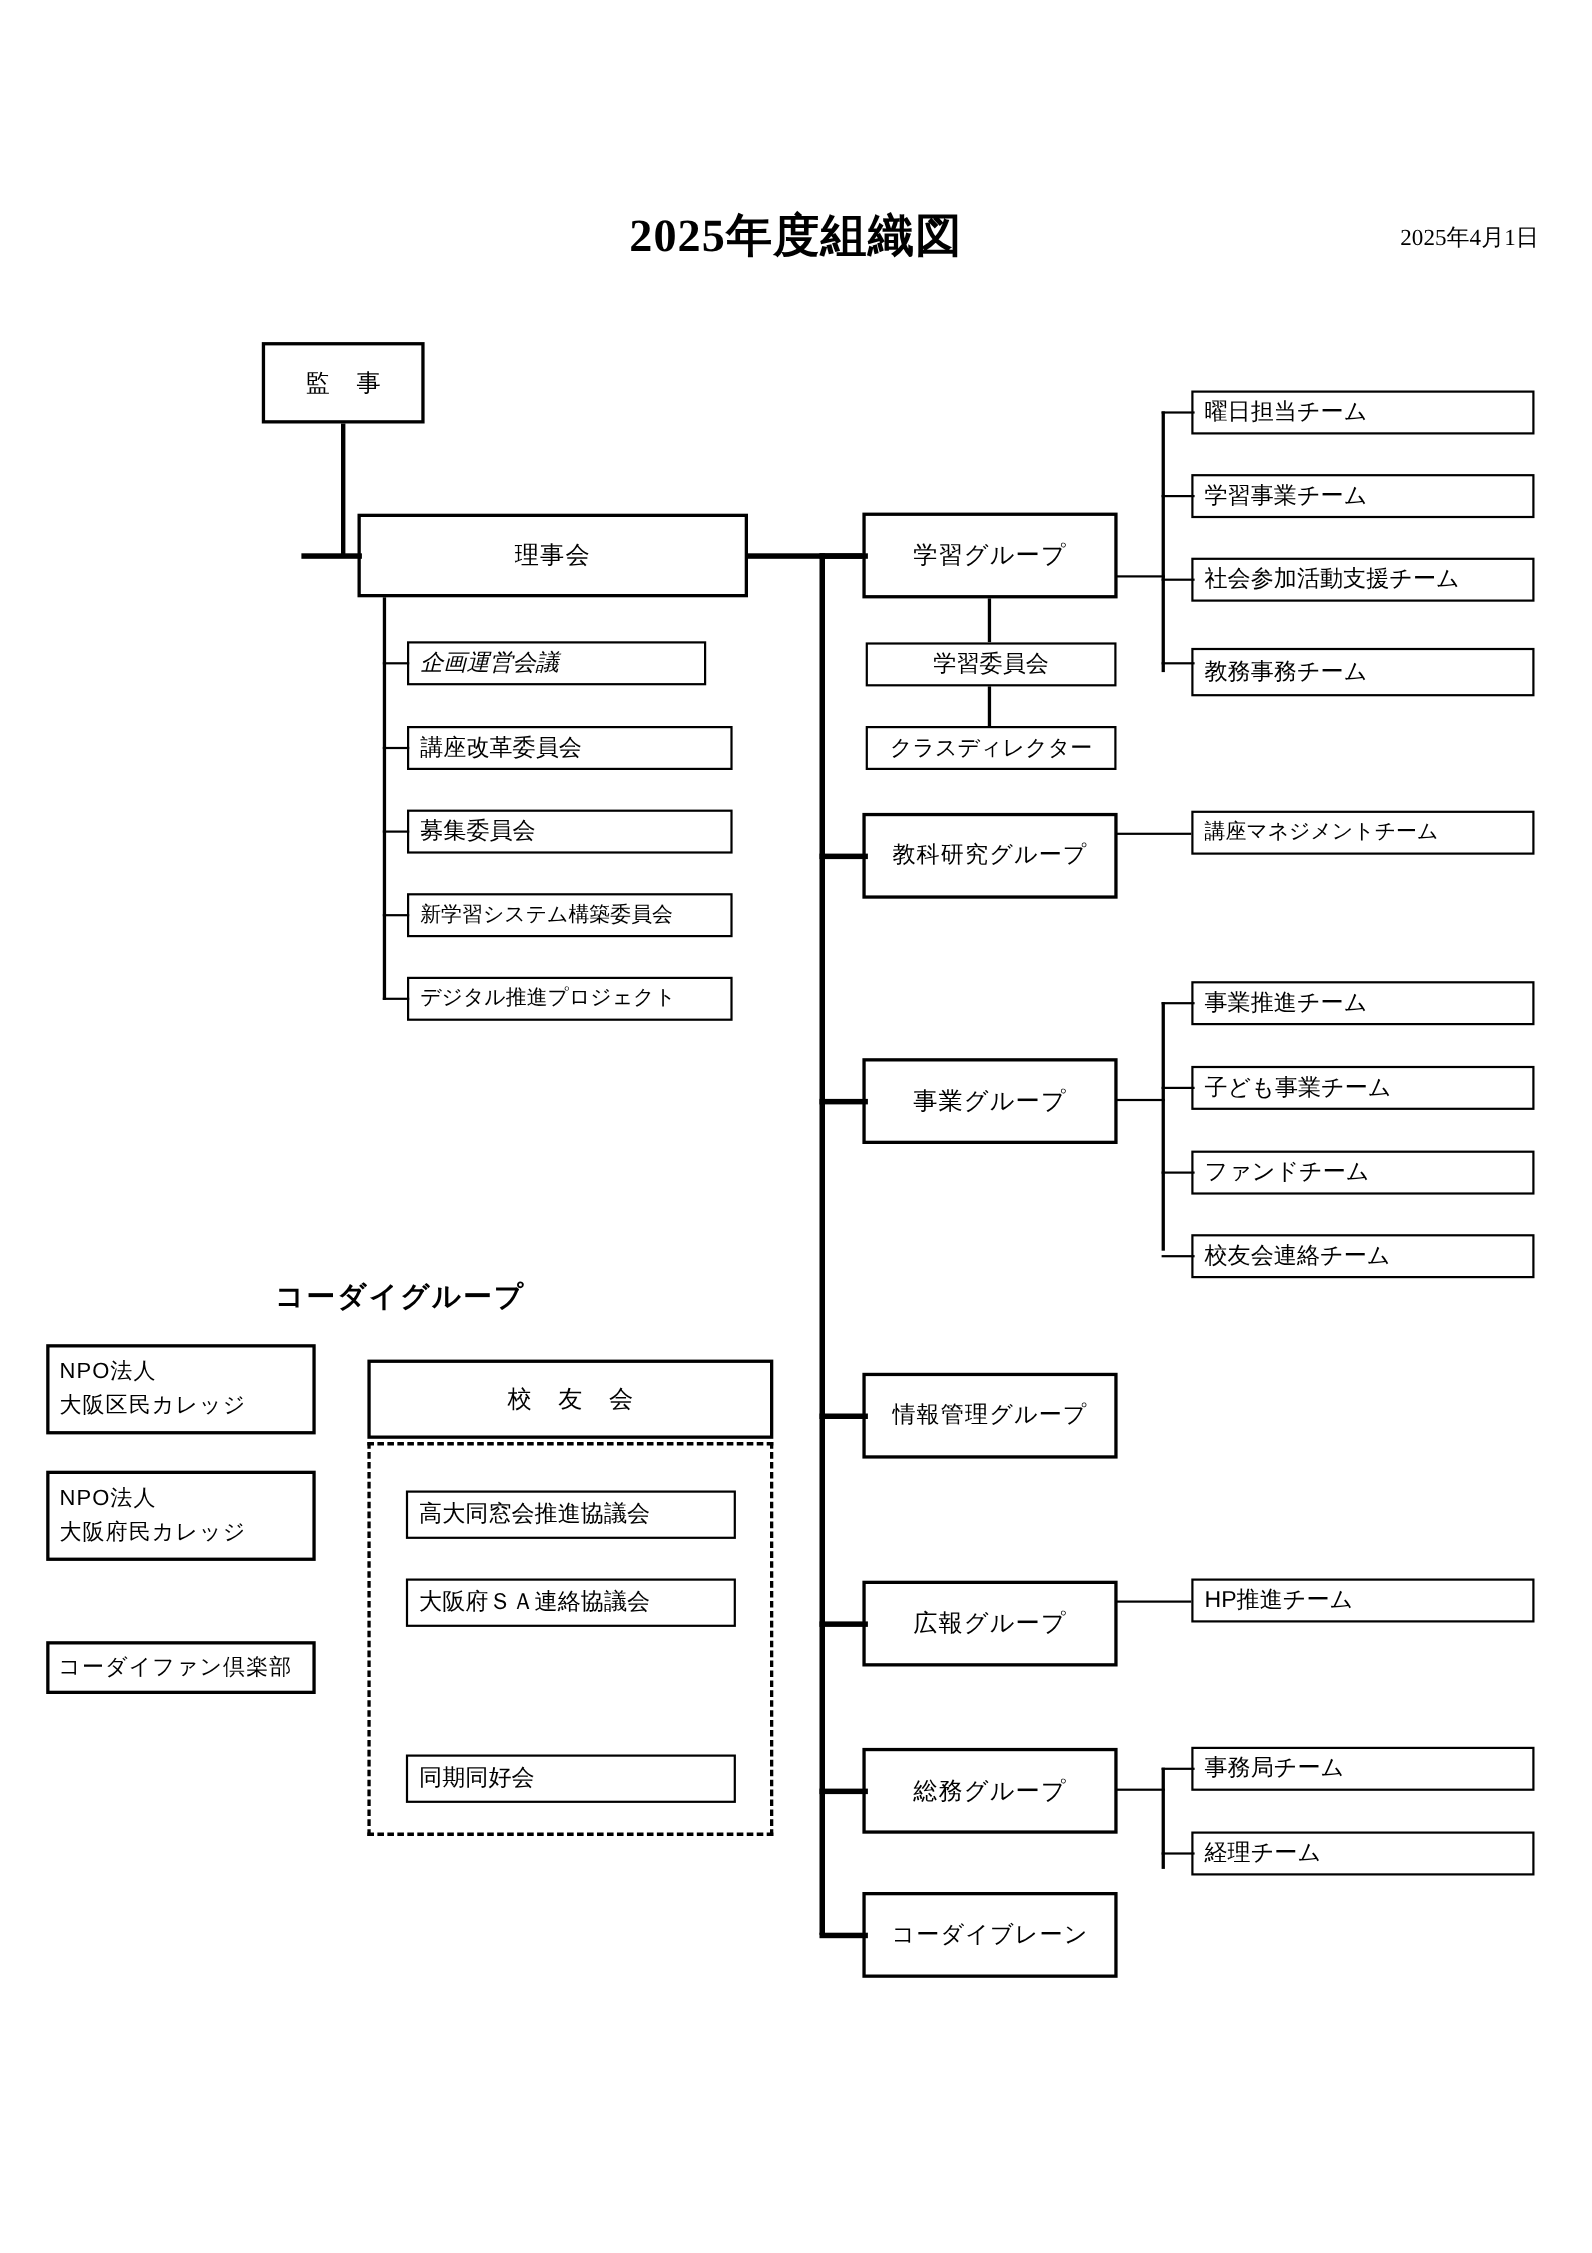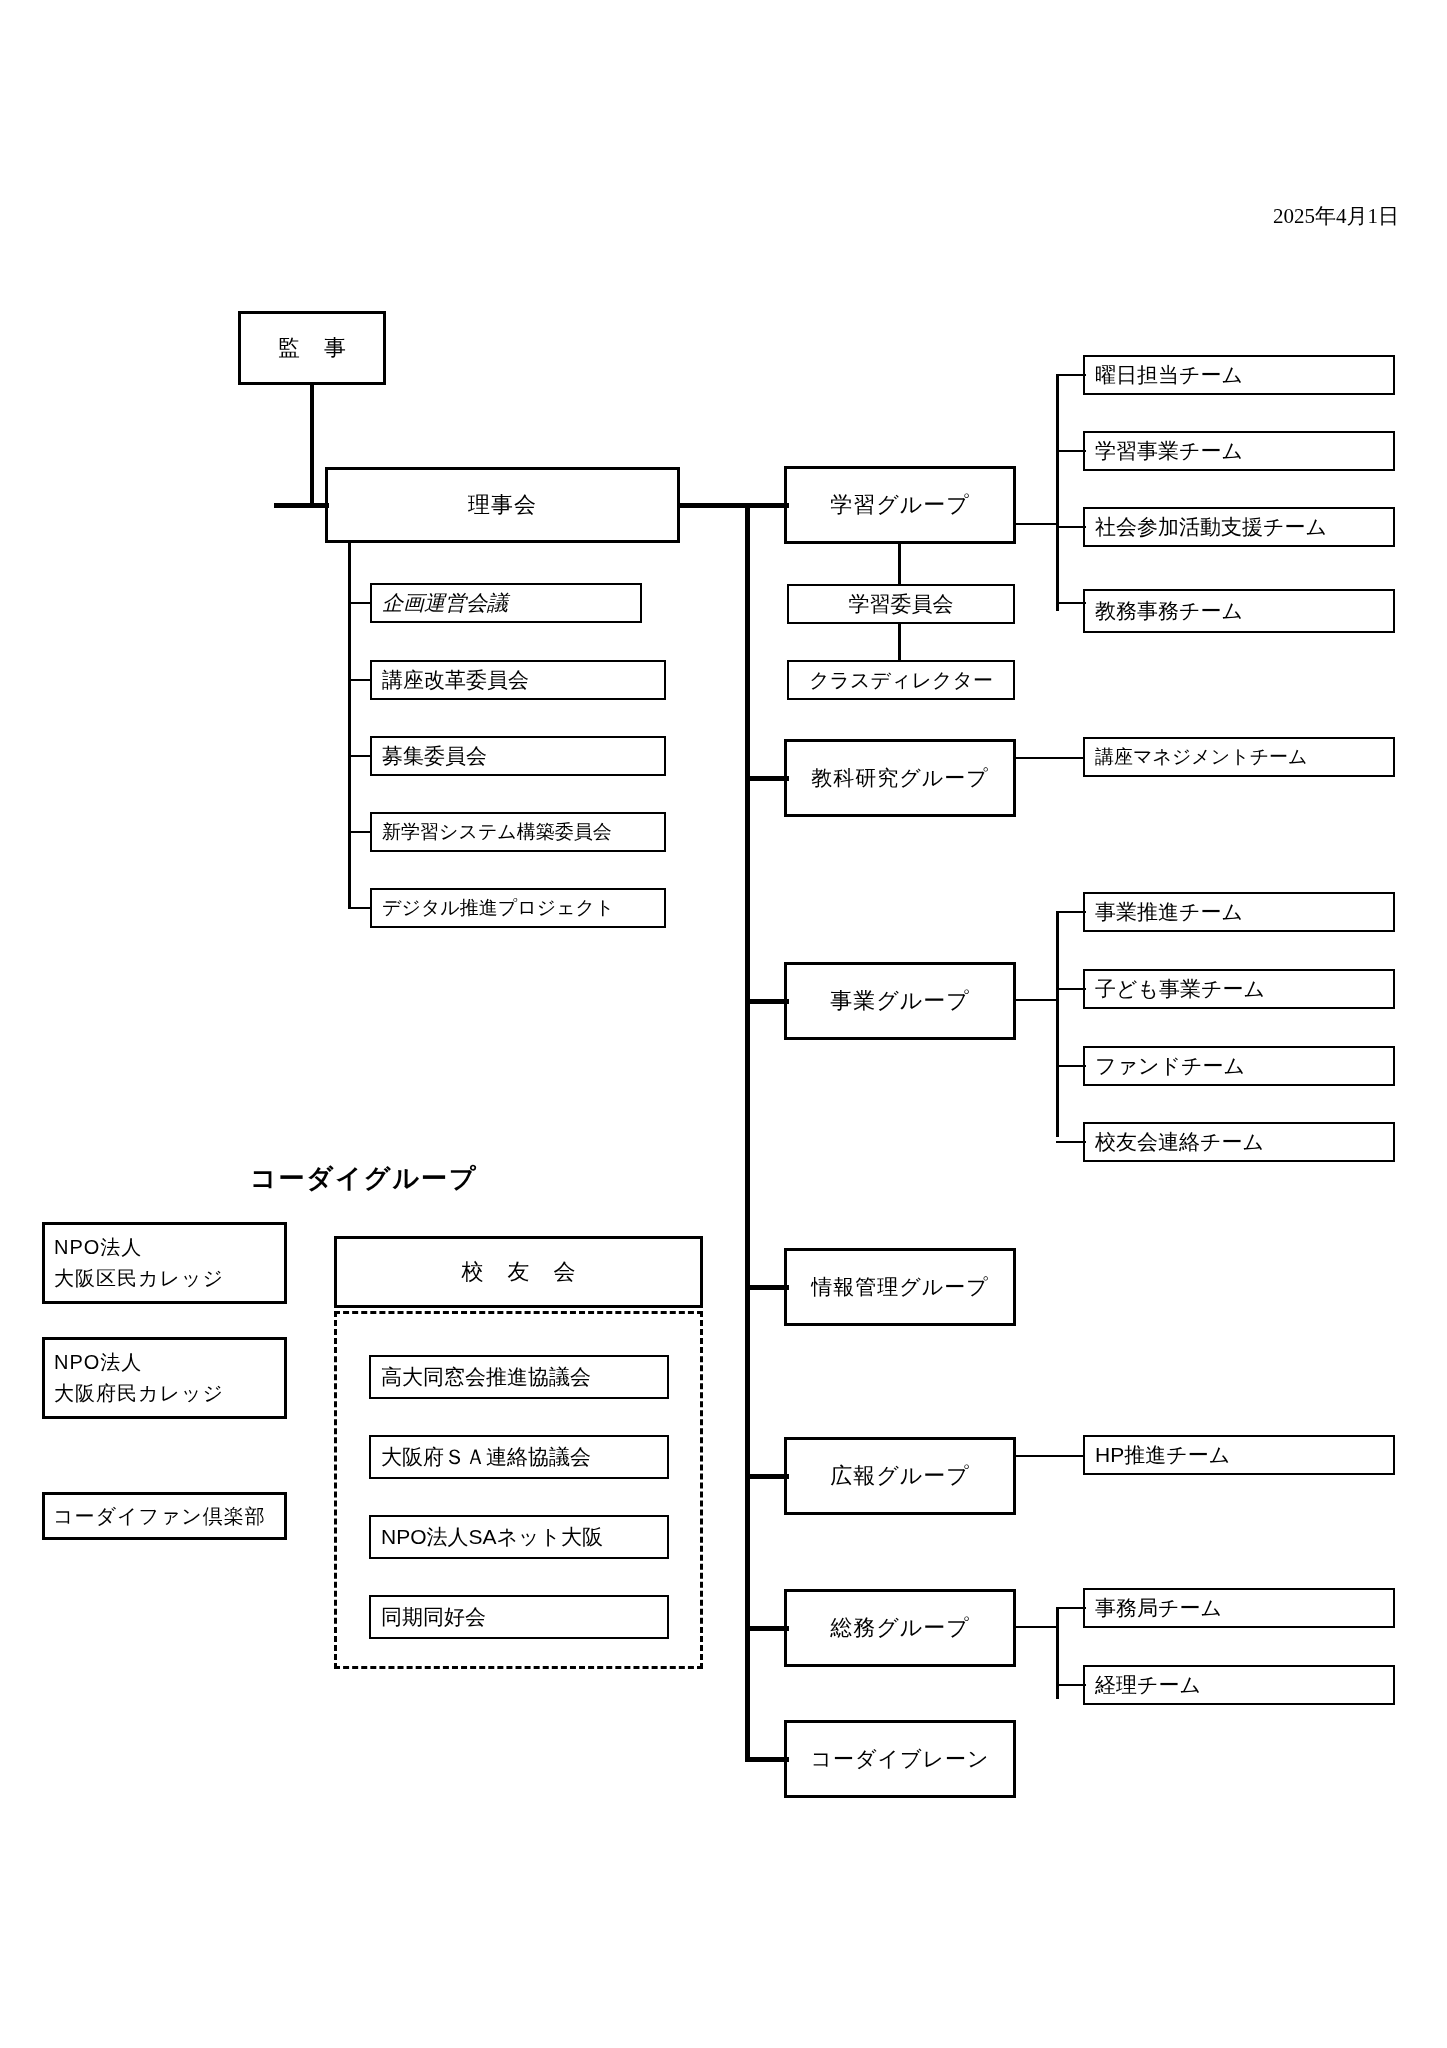--- a/index.html
+++ b/index.html
@@ -106,20 +106,21 @@
     letter-spacing: 2px;
     white-space: nowrap;
     margin-left: 18px;
   }
 </style>
 </head>
 <body>
 
 <div id="page">
 
+  <div class="title">2025年度組織図</div>
   <div class="doc-date">2025年4月1日</div>
 
   <div class="node primary spaced" style="left:238px; top:311px; width:148px; height:74px;">監 事</div>
 
   <div class="ln v-thick" style="left:310px; top:385px; width:4px; height:122px;"></div>
 
 
   <div class="node primary" style="left:325px; top:467px; width:355px; height:76px;">理事会</div>
 
   <div class="ln h-thick" style="left:274px; top:503px; width:55px; height:5px;"></div>
@@ -227,16 +228,15 @@
   </div>
 
   <div class="node primary" style="left:42px; top:1492px; width:245px; height:48px; font-size:20px; justify-content:flex-start; padding-left:8px;">コーダイファン倶楽部</div>
 
   <div class="node primary spaced" style="left:334px; top:1236px; width:369px; height:72px;">校 友 会</div>
 
   <div class="dashbox" style="left:334px; top:1311px; width:369px; height:358px;"></div>
 
   <div class="node thin" style="left:369px; top:1355px; width:300px; height:44px;">高大同窓会推進協議会</div>
   <div class="node thin" style="left:369px; top:1435px; width:300px; height:44px;">大阪府ＳＡ連絡協議会</div>
-  <div class="node thin" style="left:369px; top:1515px; width:300px; height:44px;">NPO法人SAネット大阪</div>
   <div class="node thin" style="left:369px; top:1595px; width:300px; height:44px;">同期同好会</div>
 
 </div>
 
 </body></html>

